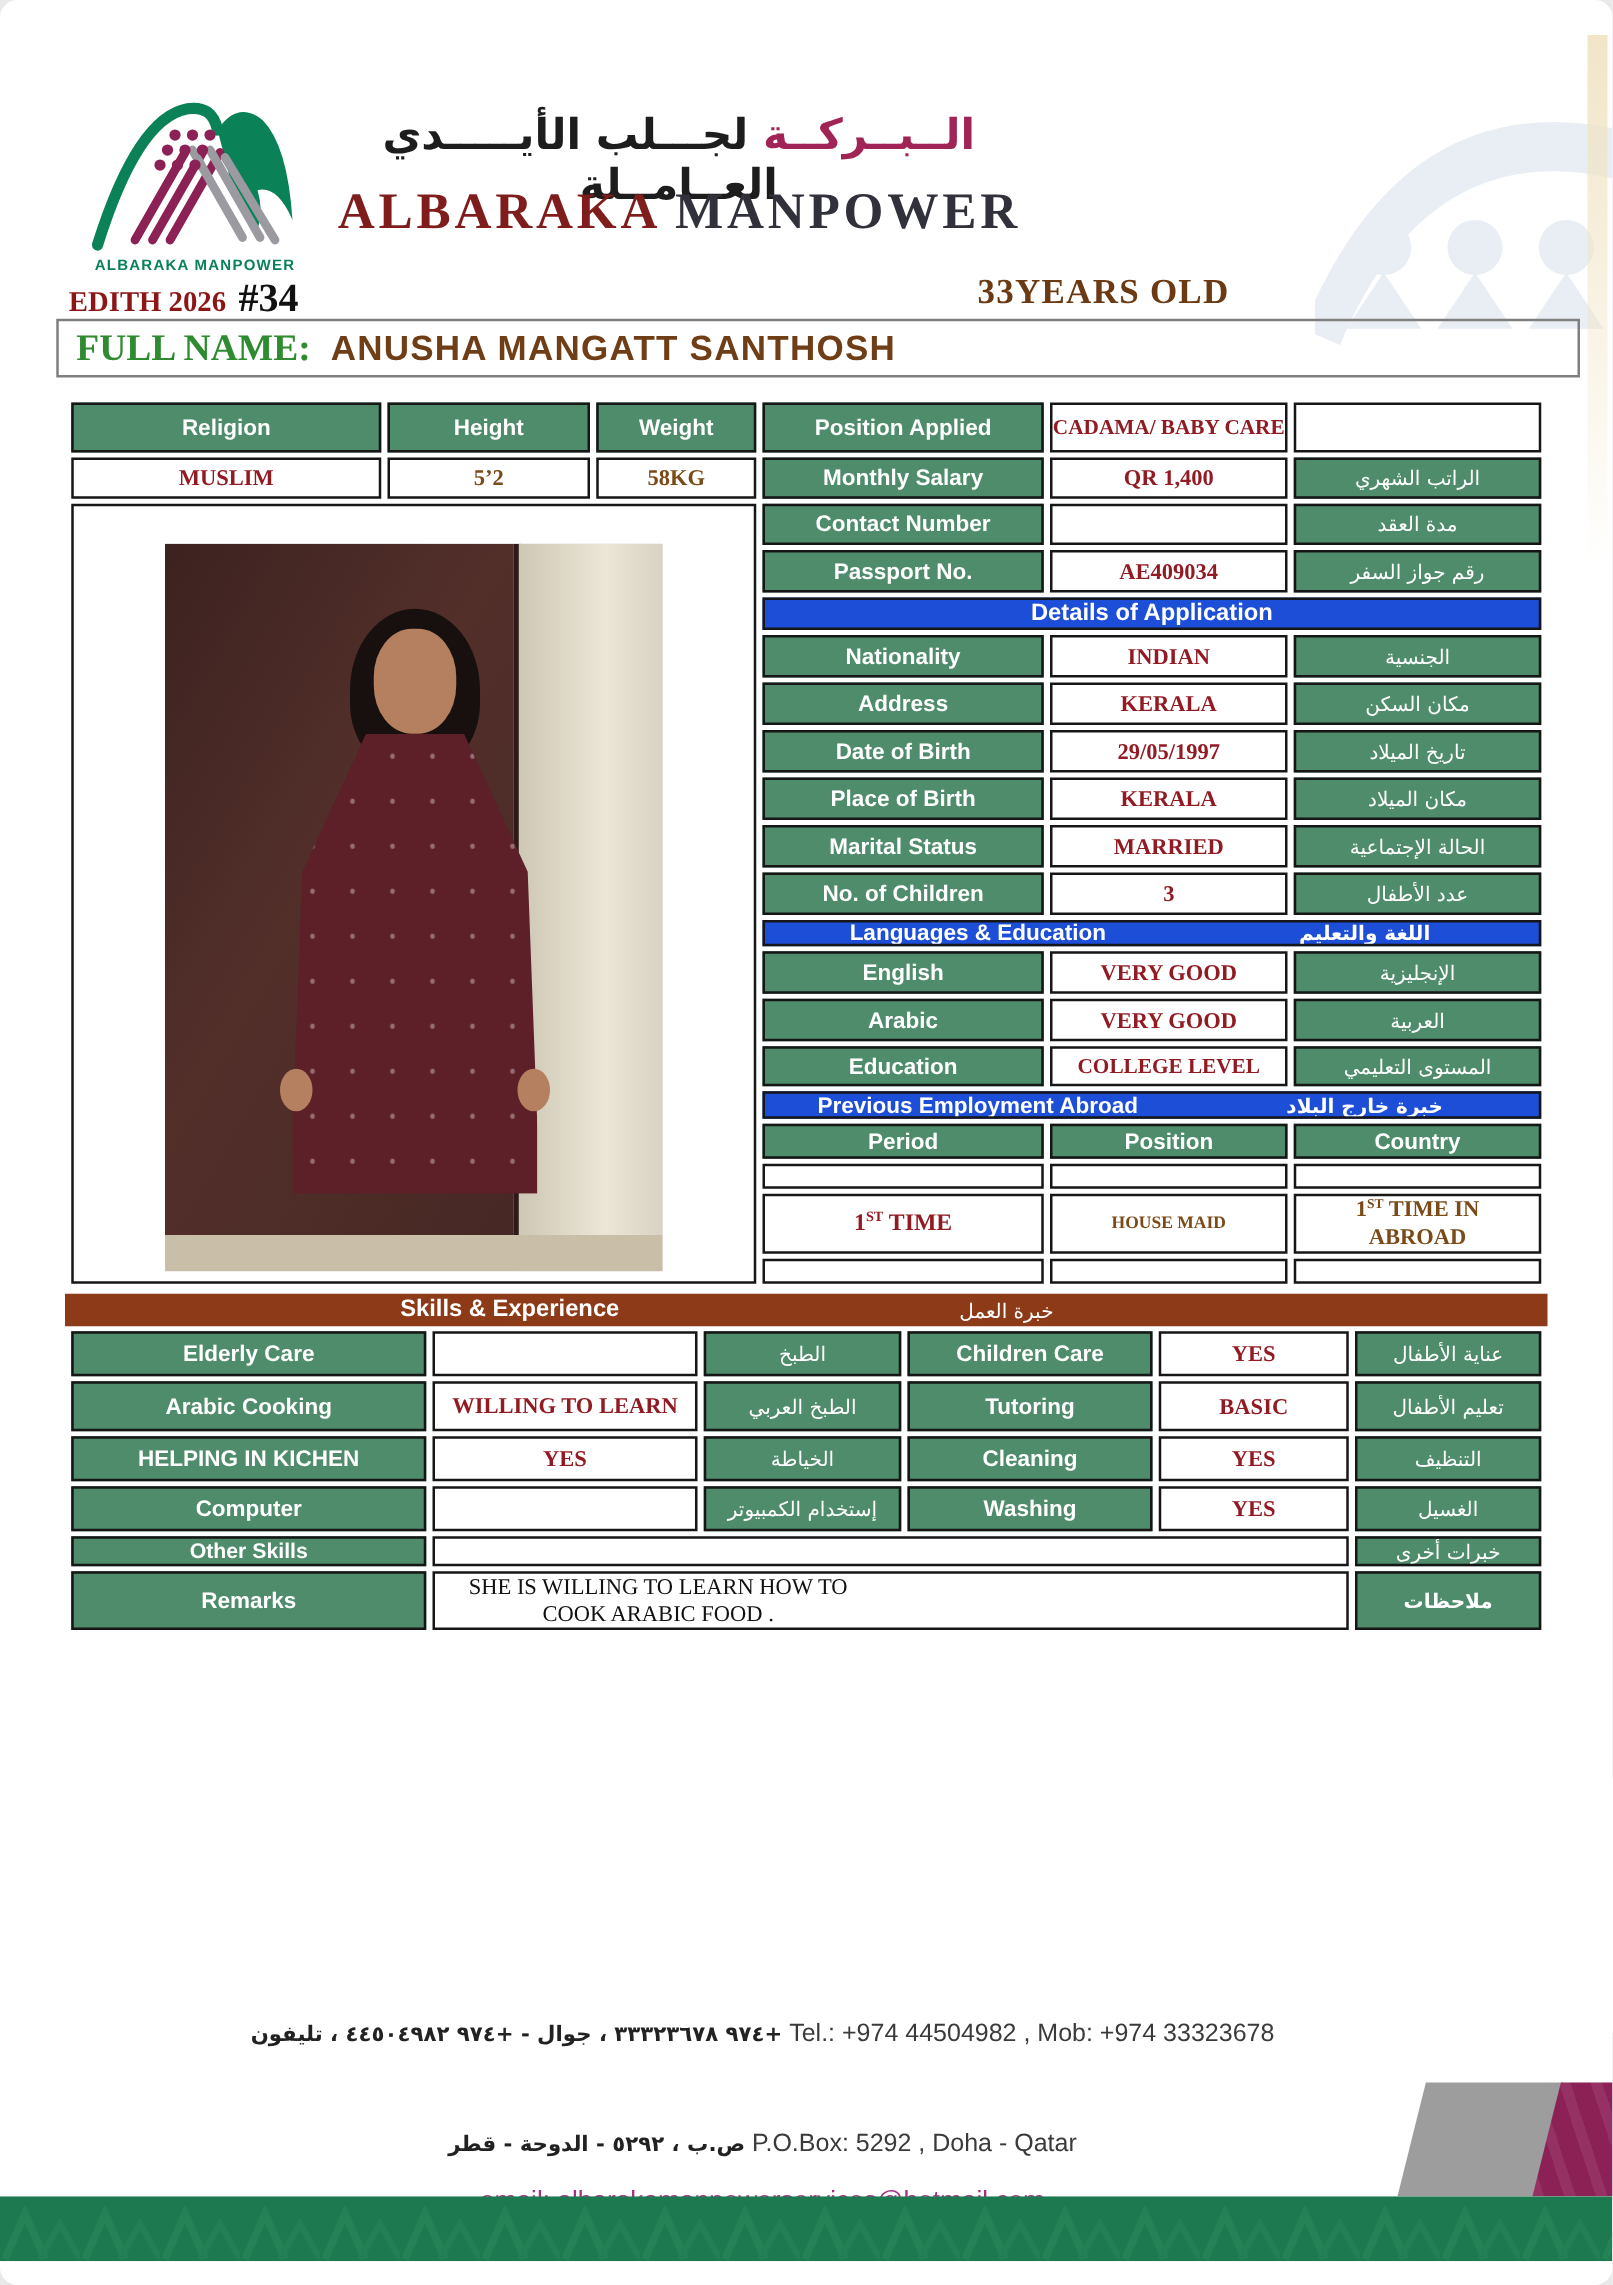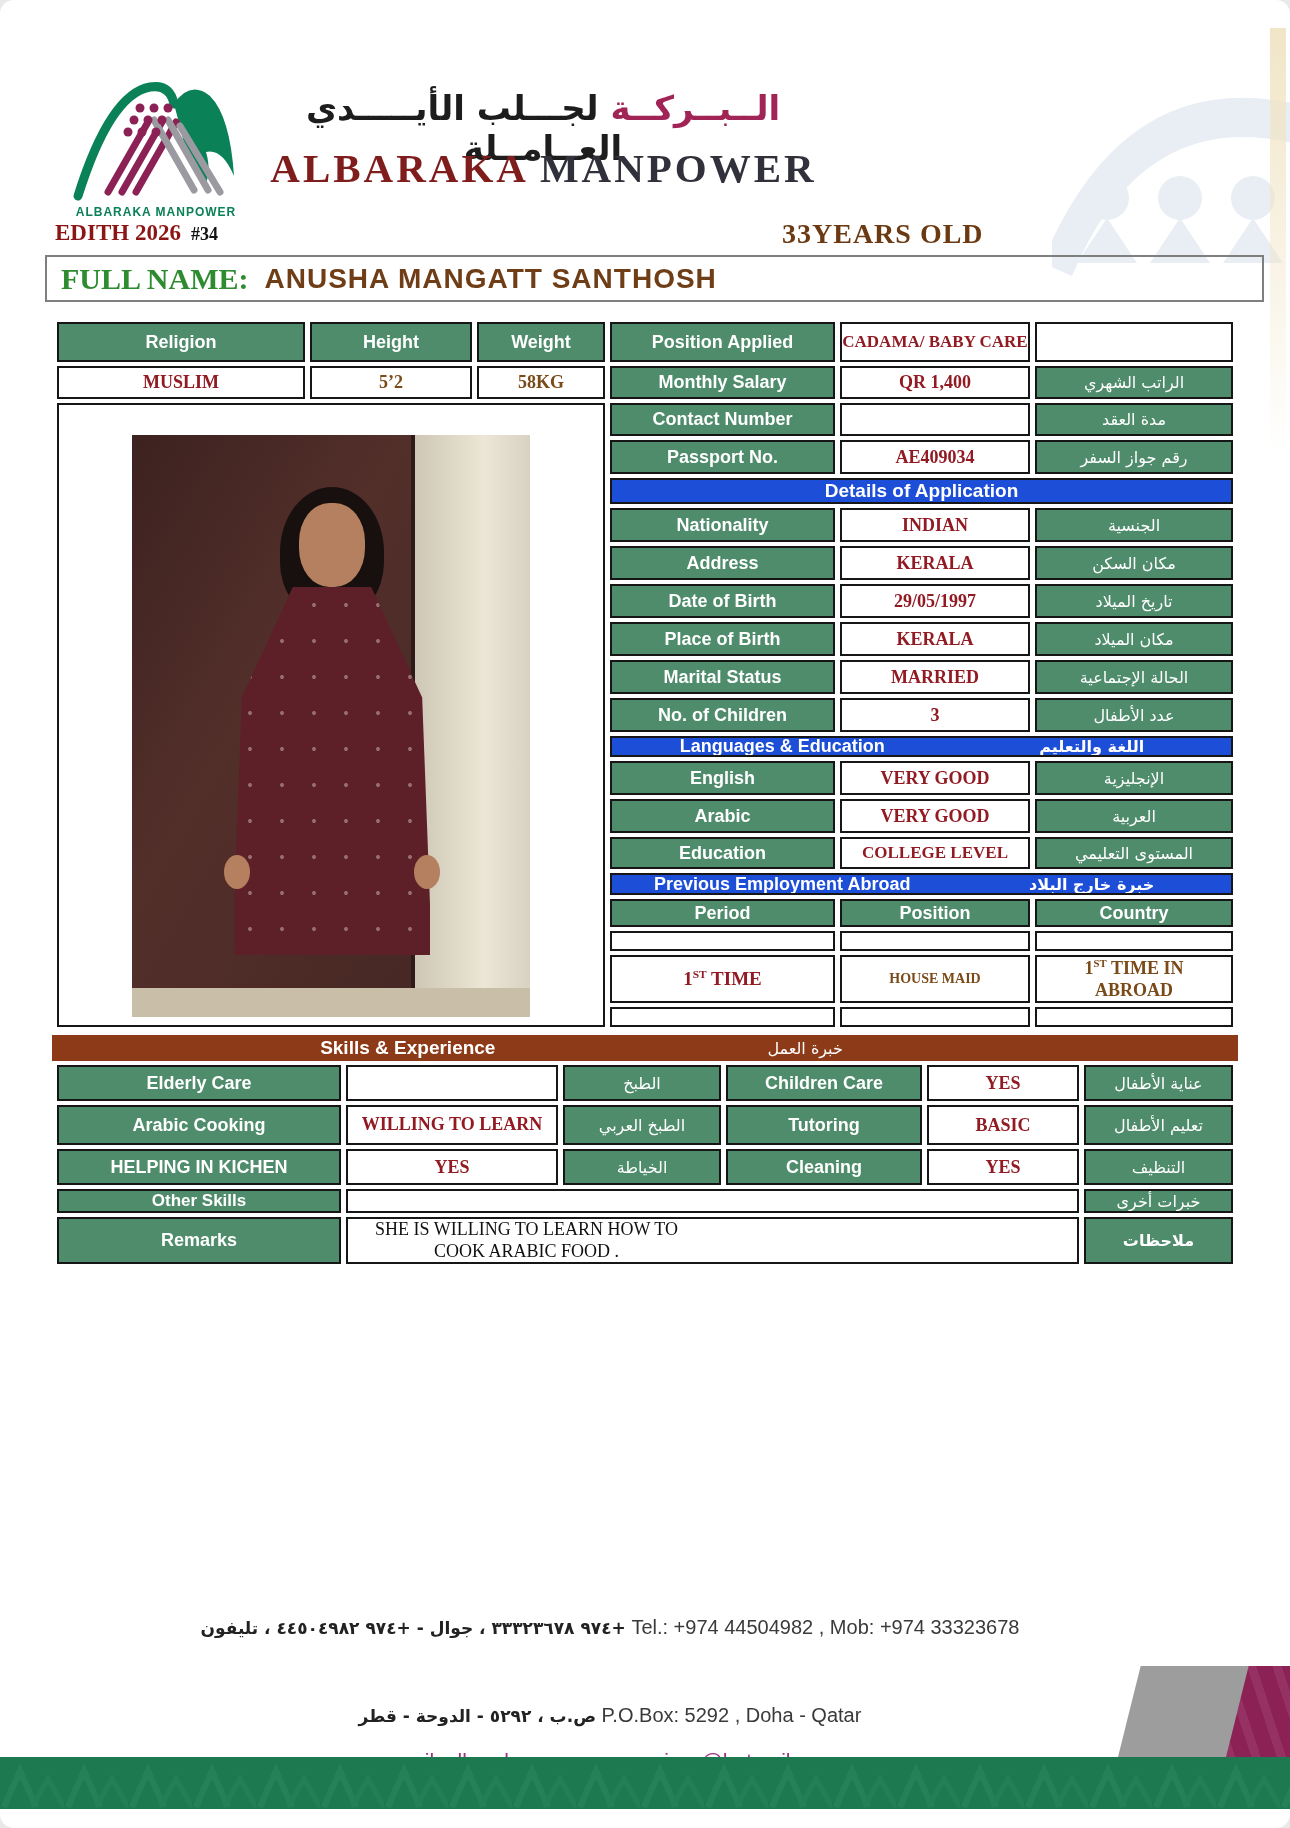--- a/index.html
+++ b/index.html
@@ -10,21 +10,21 @@
   .company-ar{position:absolute;left:248px;top:88px;width:590px;text-align:center;
               direction:rtl;font-family:"DejaVu Sans",sans-serif;font-weight:bold;
               font-size:34px;color:#1d1d1d;letter-spacing:1px;}
   .company-ar .mar{color:#a12457;}
   .company-en{position:absolute;left:246px;top:144px;width:595px;text-align:center;
               font-family:"Liberation Serif",serif;font-weight:bold;font-size:41px;
               letter-spacing:3px;color:#31313b;}
   .company-en .alb{color:#7f1d1d;}
   .edith{position:absolute;left:55px;top:220px;font-family:"Liberation Serif",serif;
          font-weight:bold;font-size:23px;color:#8c1616;}
-  .edith .num{color:#111;font-size:18px;margin-left:10px;}
+  .edith .num{color:#111;font-size:32px;margin-left:10px;}
   .age{position:absolute;left:782px;top:218px;font-family:"Liberation Serif",serif;
        font-weight:bold;font-size:28px;color:#6b3a12;letter-spacing:1px;}
   .fullname-box{position:absolute;left:45px;top:255px;width:1201px;height:43px;
                 border:2px solid #7f7f7f;display:flex;align-items:center;padding-left:14px;}
   .fullname-box .lbl{font-family:"Liberation Serif",serif;font-weight:bold;
                      font-size:30px;color:#2e8b2f;margin-right:16px;}
   .fullname-box .val{font-family:"Liberation Sans",sans-serif;font-weight:bold;
                      font-size:28px;color:#6f3e17;letter-spacing:1px;}
   
   .watermark{position:absolute;right:0;top:48px;width:238px;height:228px;pointer-events:none;}
@@ -331,20 +331,28 @@
       <td class="ar">تعليم الأطفال</td>
     </tr>
     <tr style="height:36px">
       <td class="g">HELPING IN KICHEN</td>
       <td class="w">YES</td>
       <td class="ar">الخياطة</td>
       <td class="g">Cleaning</td>
       <td class="w">YES</td>
       <td class="ar">التنظيف</td>
     </tr>
+    <tr style="height:36px">
+      <td class="g">Computer</td>
+      <td class="w"></td>
+      <td class="ar">إستخدام الكمبيوتر</td>
+      <td class="g">Washing</td>
+      <td class="w">YES</td>
+      <td class="ar">الغسيل</td>
+    </tr>
     <tr style="height:22px">
       <td class="g" style="font-size:17px">Other Skills</td>
       <td class="w" colspan="4"></td>
       <td class="ar">خبرات أخرى</td>
     </tr>
     <tr style="height:46px">
       <td class="g">Remarks</td>
       <td class="w" colspan="4" style="text-align:left">
         <div class="remarks-text">
           <div>SHE IS WILLING TO LEARN HOW TO</div>

